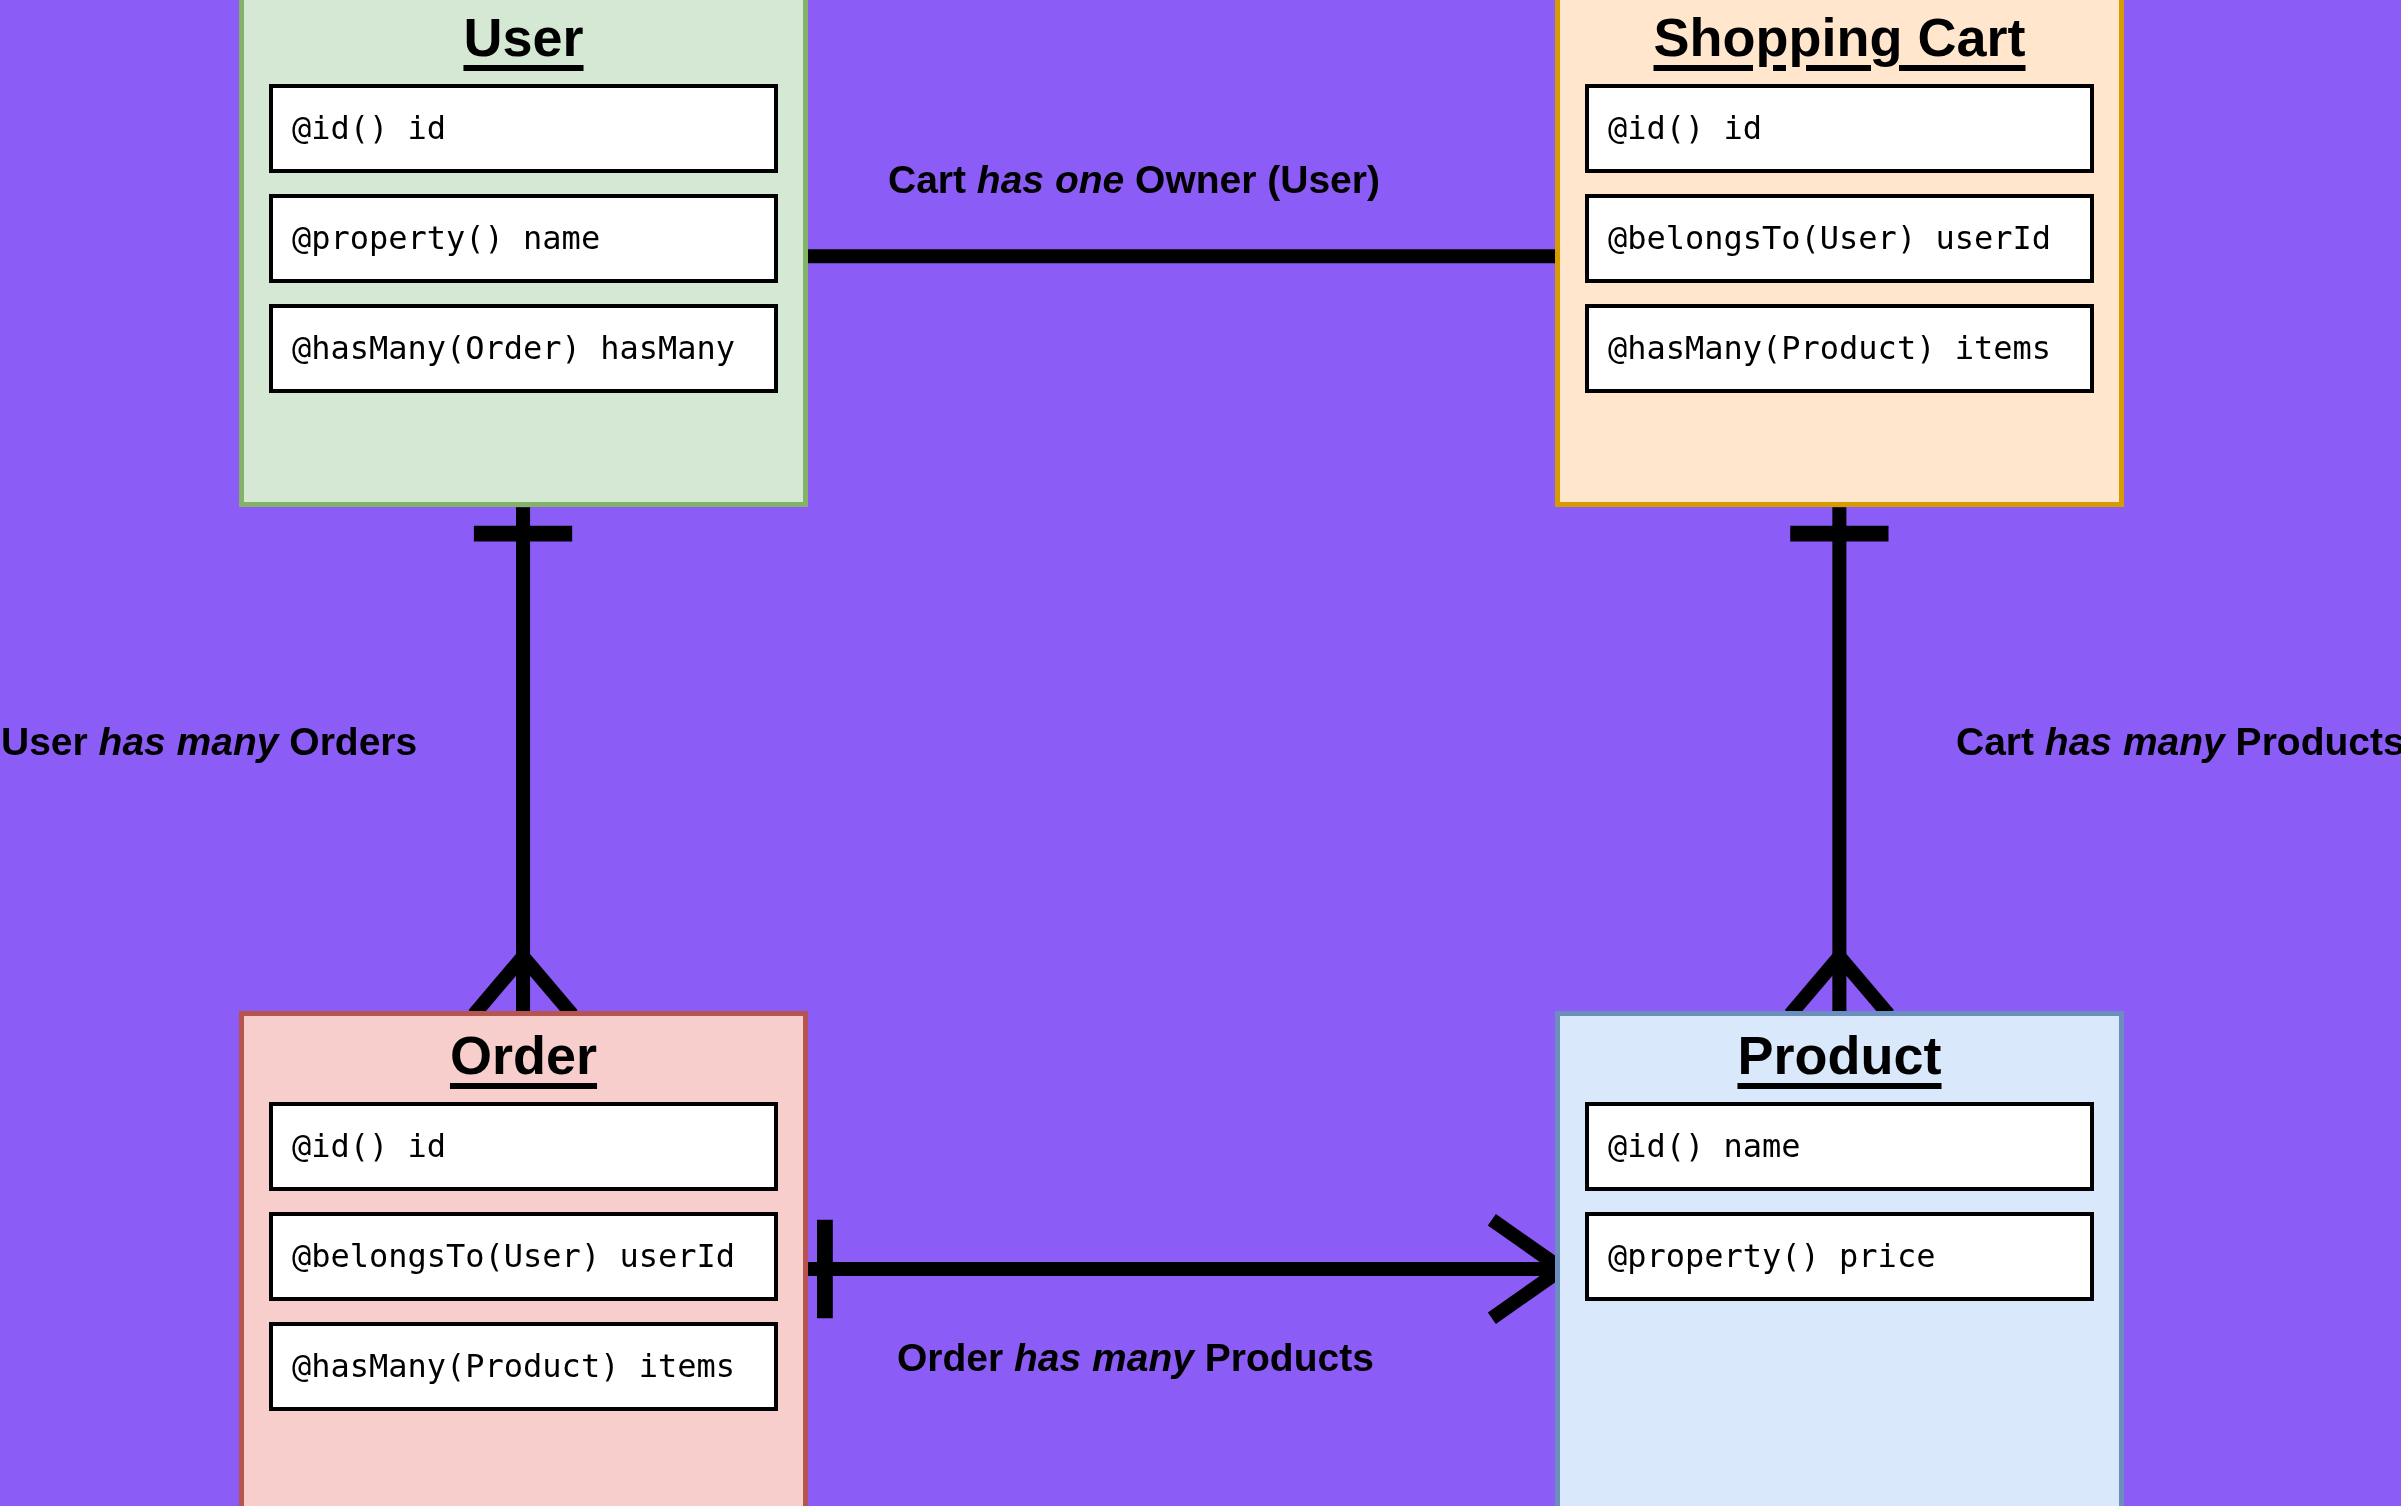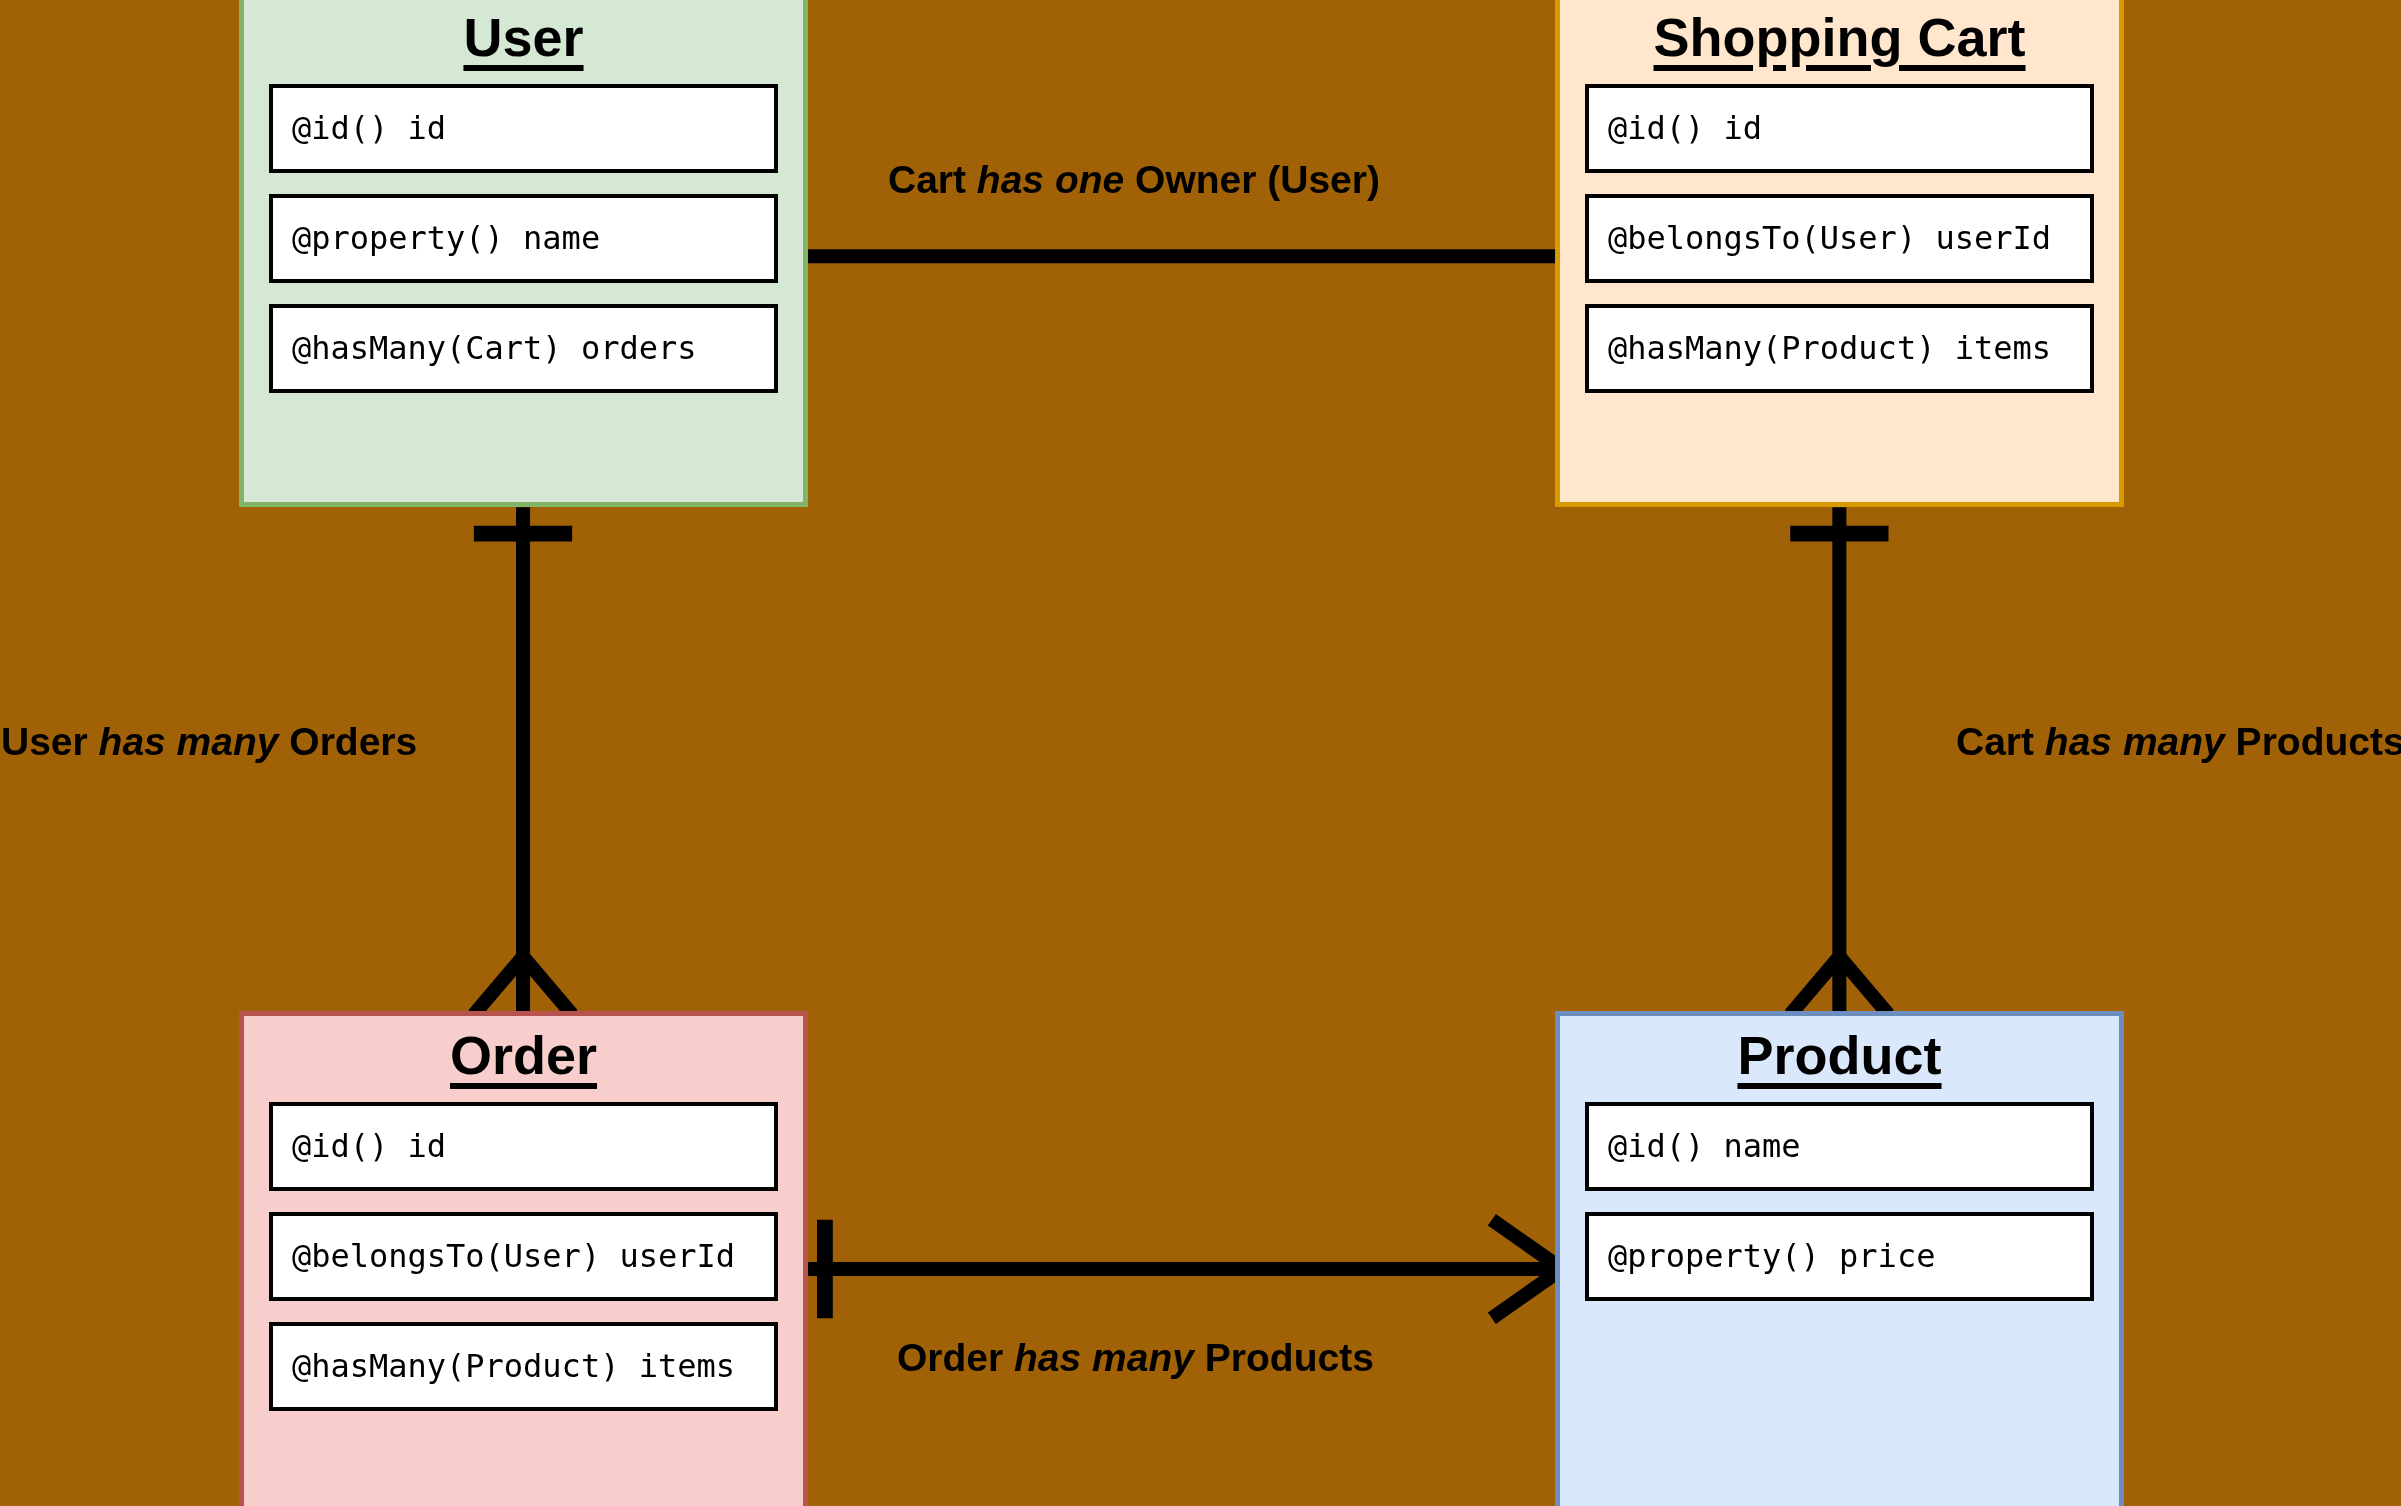--- a/index.html
+++ b/index.html
@@ -8,21 +8,21 @@
     padding: 0;
     background: #ffffff;
   }
   body {
     font-family: "Liberation Sans", sans-serif;
   }
   #canvas {
     position: relative;
     width: 2401px;
     height: 1506px;
-    background: #a16207;
+    background: #8b5cf6;
     overflow: hidden;
   }
 
   
   .entity {
     position: absolute;
     box-sizing: border-box;
     border-style: solid;
     border-width: 5.3px;
     z-index: 5;
@@ -136,21 +136,21 @@
       <line x1="1780" y1="1446" x2="1700" y2="1390" stroke="#000000" stroke-width="16"></line>
       <line x1="1780" y1="1446" x2="1700" y2="1502" stroke="#000000" stroke-width="16"></line>
     </g>
   </svg>
 
   <div class="entity user">
     <div class="entity-title">User</div>
     <div class="fields">
       <div class="field">@id() id</div>
       <div class="field">@property() name</div>
-      <div class="field">@hasMany(Cart) orders</div>
+      <div class="field">@hasMany(Order) hasMany</div>
     </div>
   </div>
 
   <div class="entity shoppingcart">
     <div class="entity-title">Shopping Cart</div>
     <div class="fields">
       <div class="field">@id() id</div>
       <div class="field">@belongsTo(User) userId</div>
       <div class="field">@hasMany(Product) items</div>
     </div>

